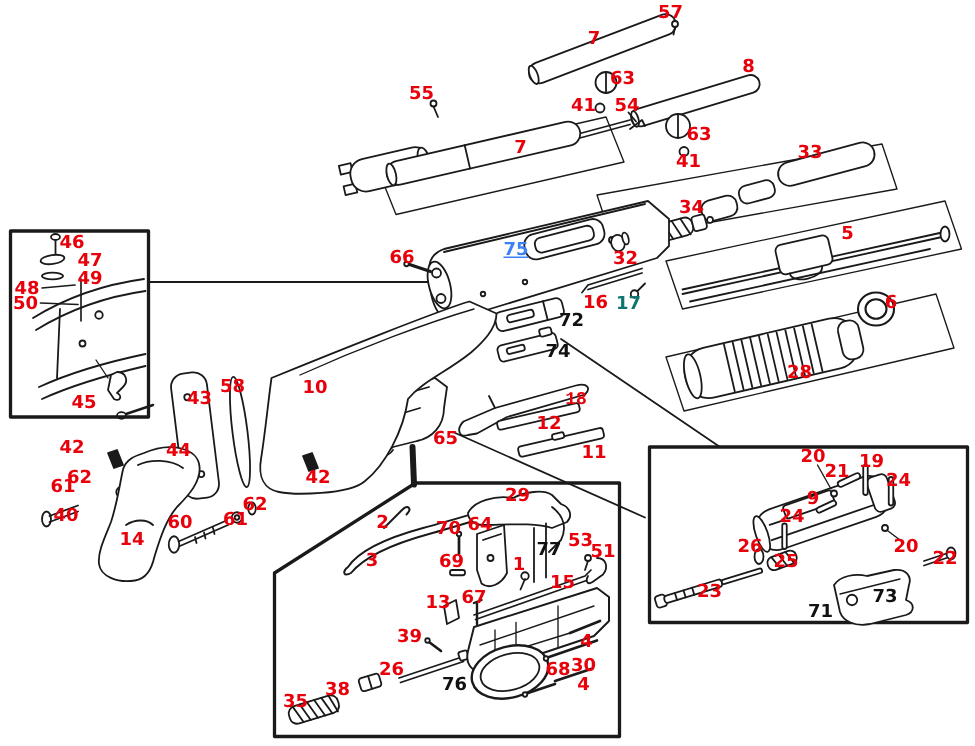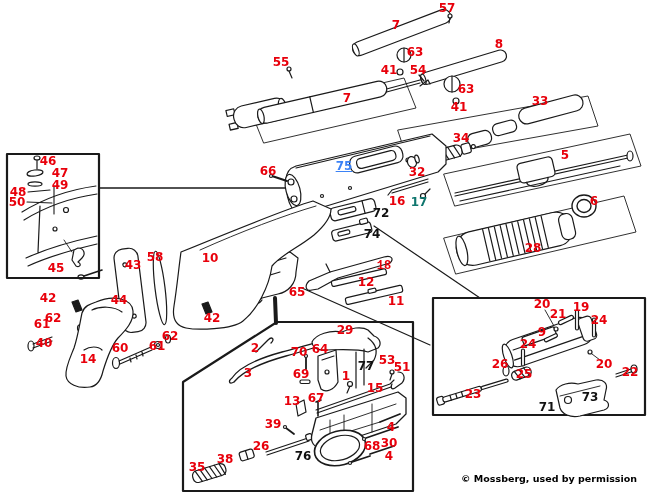--- a/index.html
+++ b/index.html
@@ -399,14 +399,13 @@
       <span class="part-label" style="left: 528px; top: 344px; color: rgb(232, 0, 11);">24</span>
       <span class="part-label" style="left: 500px; top: 364px; color: rgb(232, 0, 11);">26</span>
       <span class="part-label" style="left: 524px; top: 374px; color: rgb(232, 0, 11);">25</span>
       <span class="part-label" style="left: 547px; top: 379px; color: rgb(17, 17, 17); margin-top: 28px;">71</span>
       <span class="part-label" style="left: 473px; top: 394px; color: rgb(232, 0, 11);">23</span>
       <span class="part-label" style="left: 604px; top: 364px; color: rgb(232, 0, 11);">20</span>
       <span class="part-label" style="left: 630px; top: 372px; color: rgb(232, 0, 11);">22</span>
       <span class="part-label" style="left: 590px; top: 397px; color: rgb(17, 17, 17);">73</span>
     </div>
 
-  <div class="copyright">© Mossberg, used by permission</div>
 </div>
 
 </body></html>

